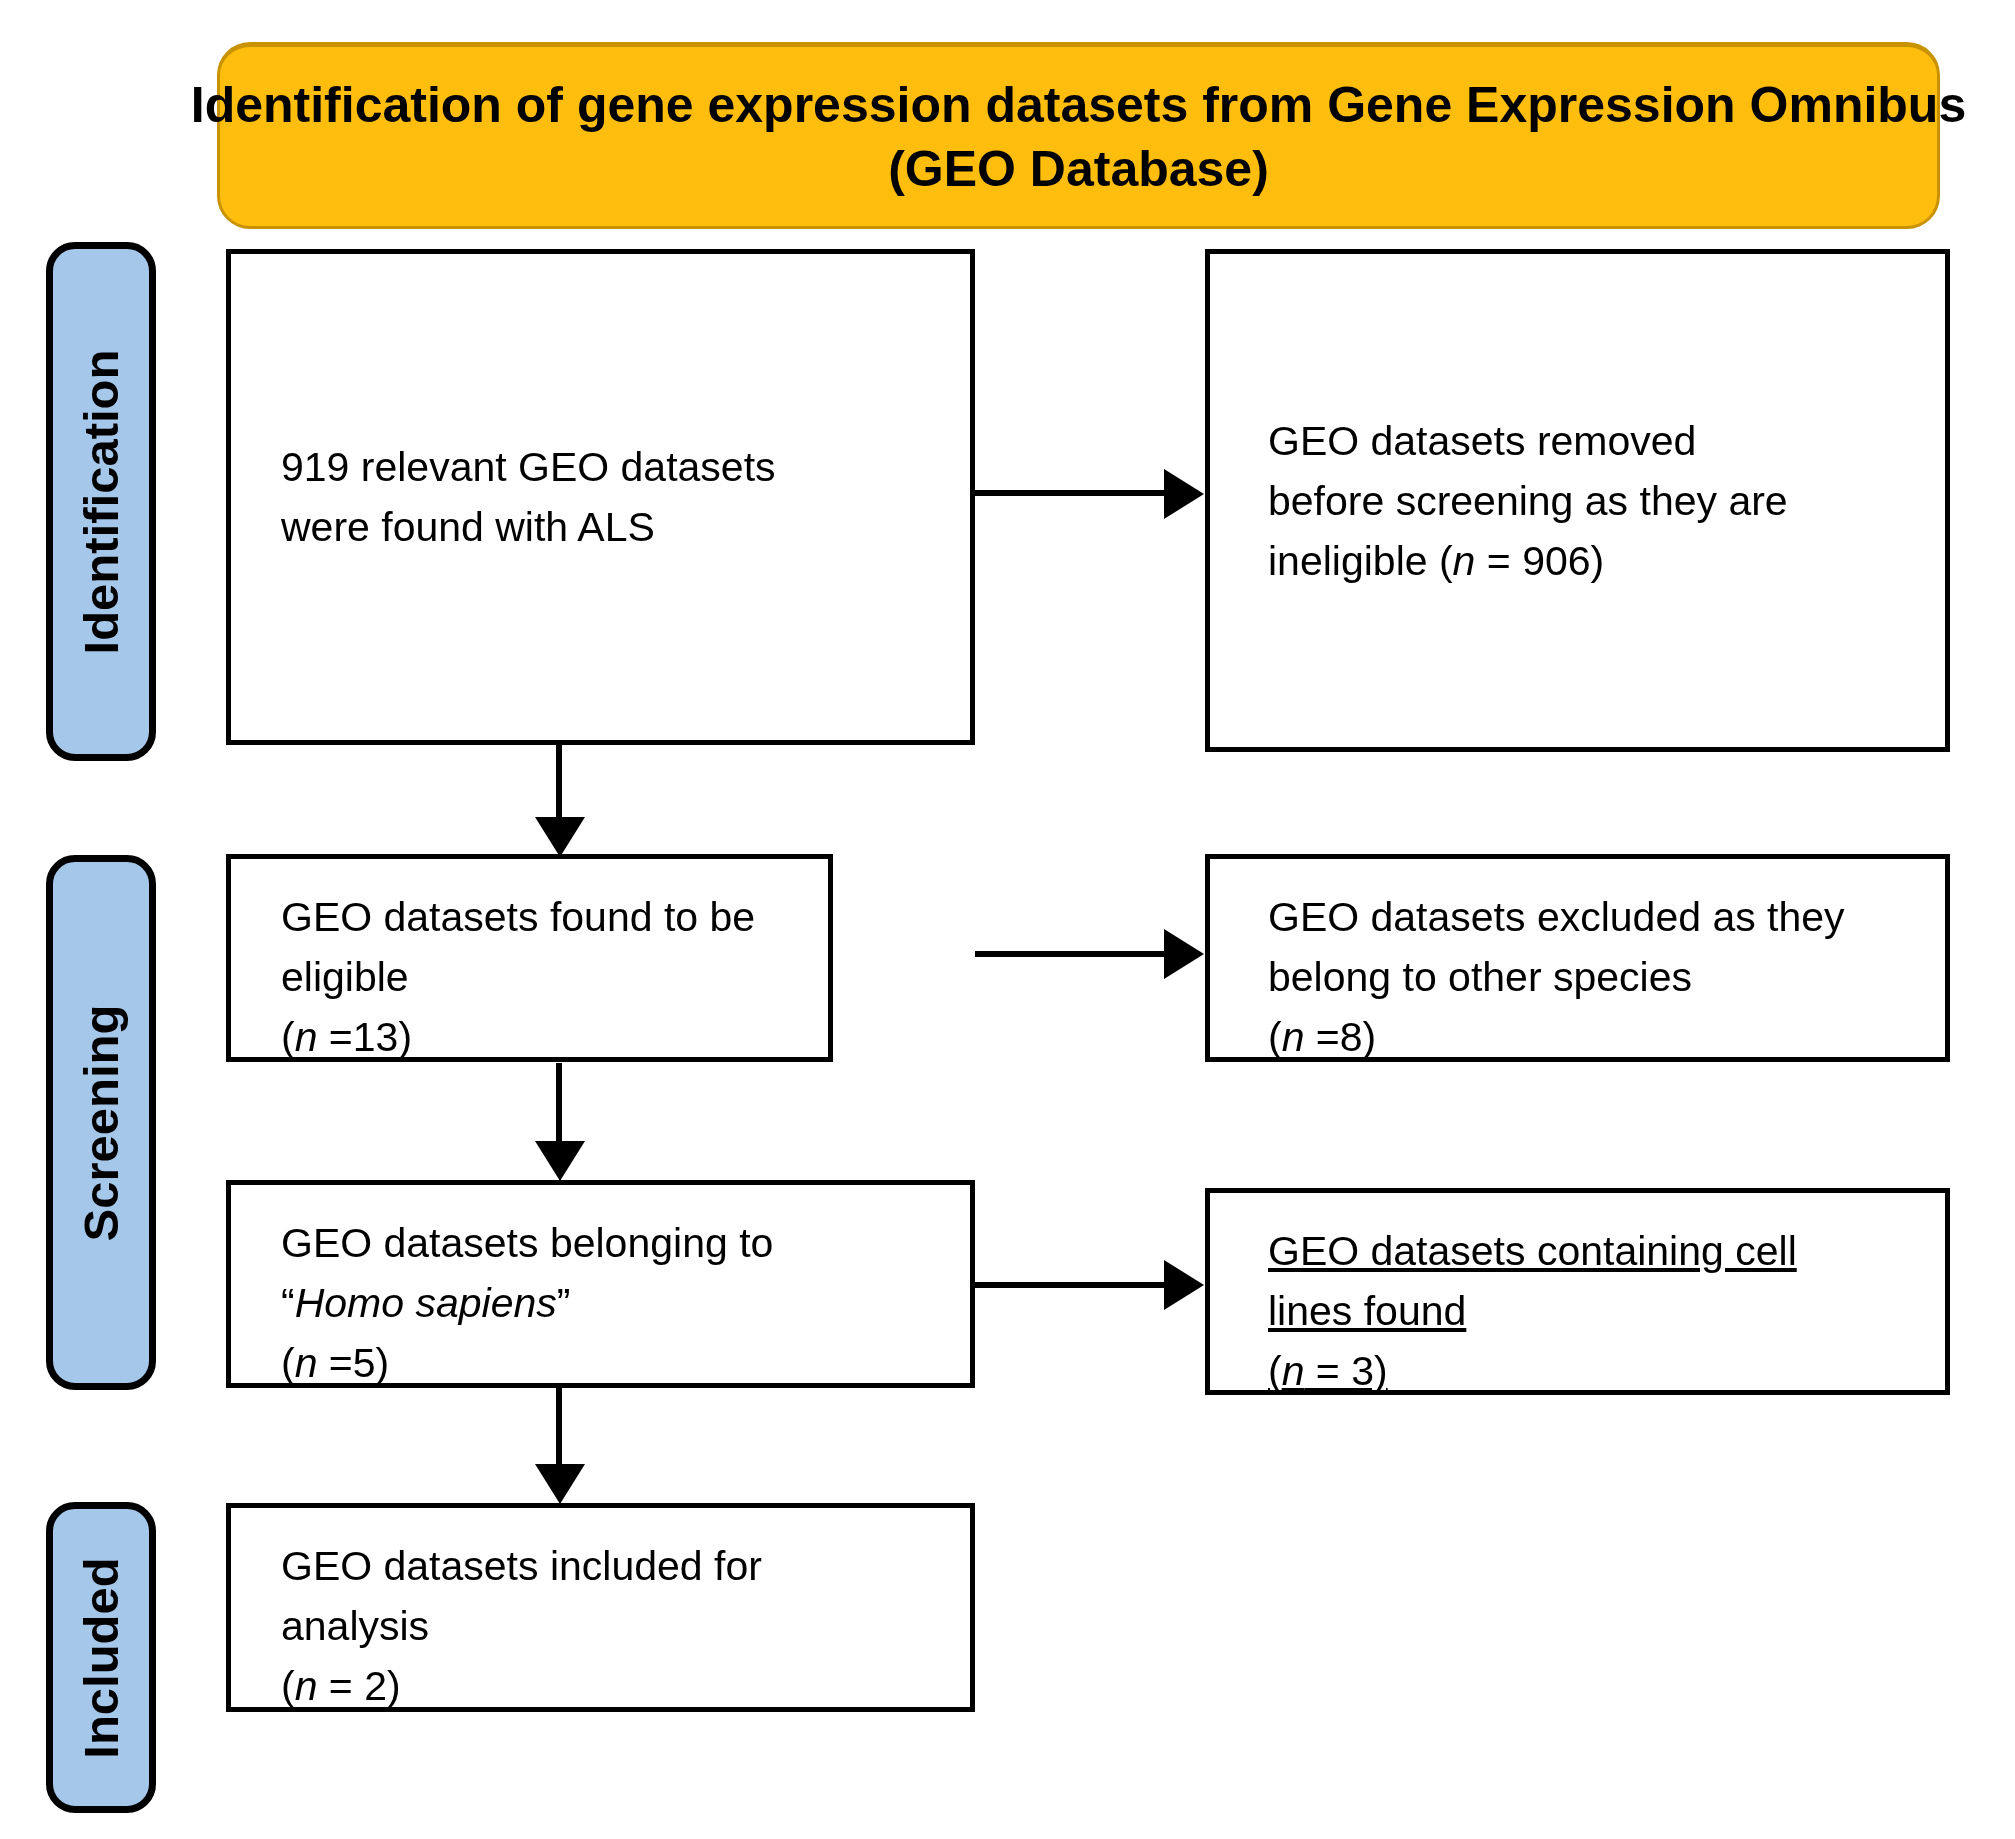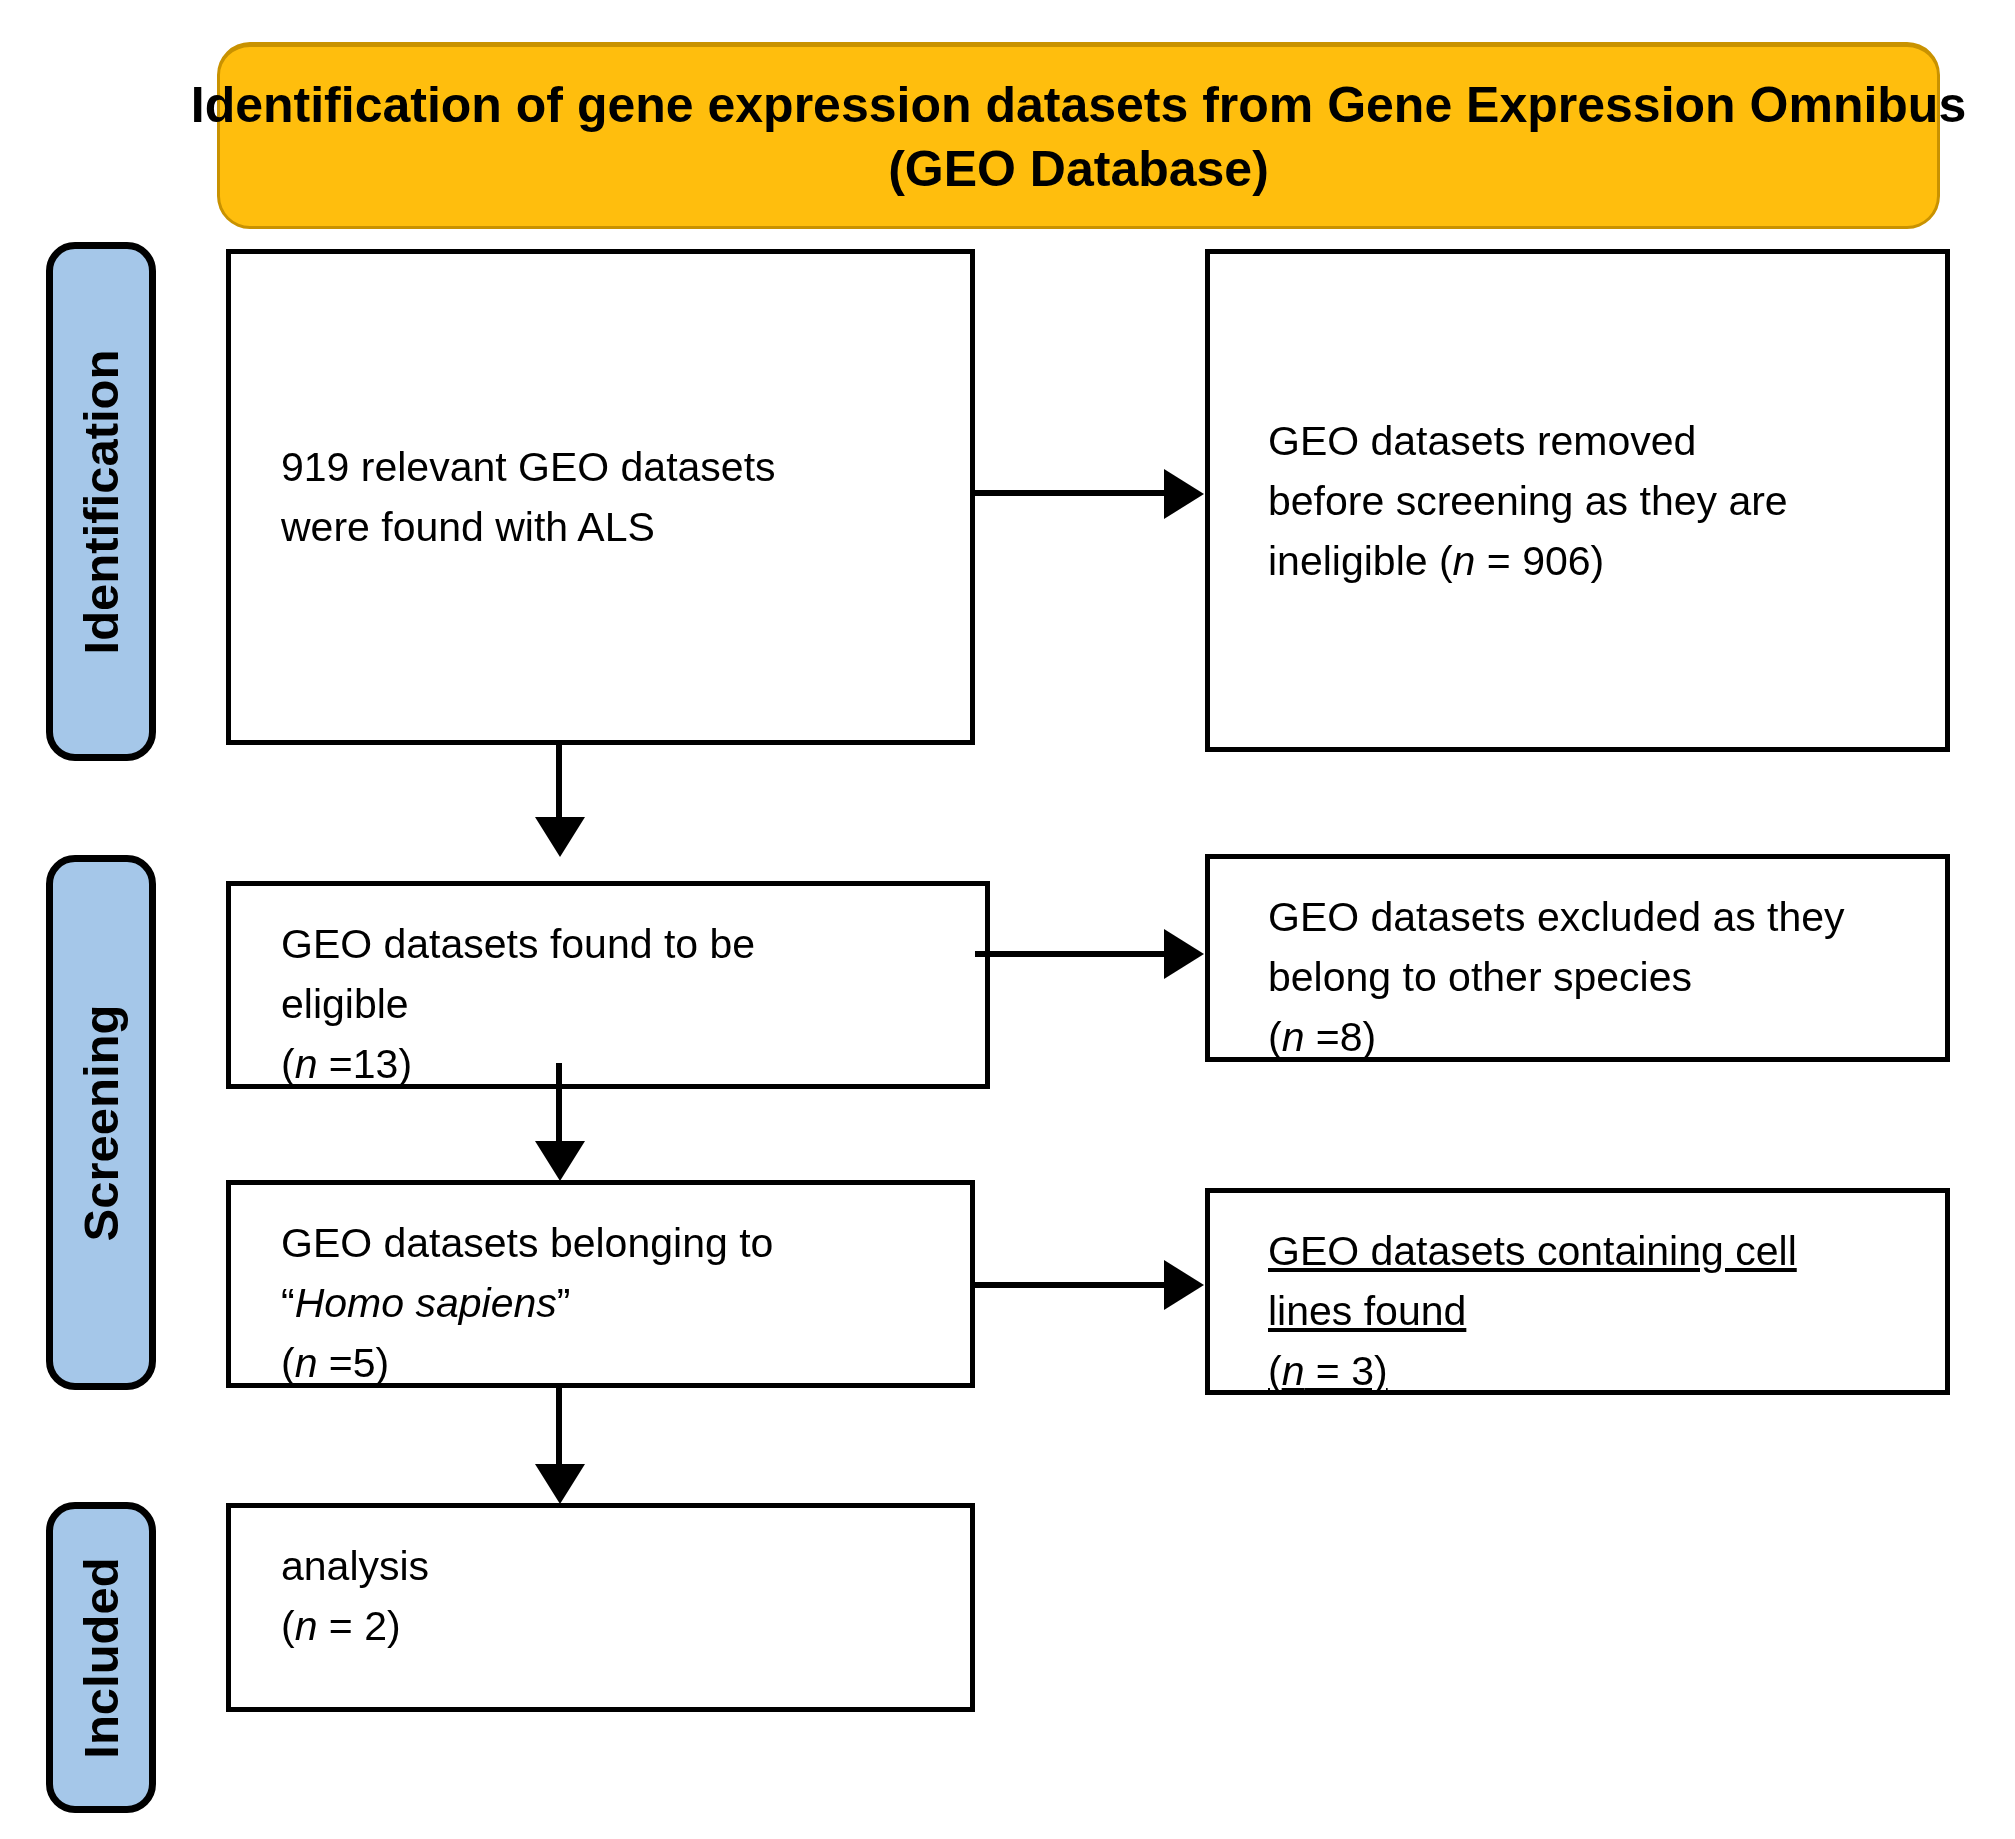--- a/index.html
+++ b/index.html
@@ -90,21 +90,21 @@
   <div class="box center" style="left:226px;top:249px;width:749px;height:496px;">
       <div><span>919 relevant GEO datasets</span></div>
       <div><span>were found with ALS</span></div>
     </div>
   <div class="box center padmore" style="left:1205px;top:249px;width:745px;height:503px;">
       <div><span>GEO datasets removed</span></div>
       <div><span>before screening as they are</span></div>
       <div><span>ineligible (</span><span class="it">n</span><span> = 906)</span></div>
     </div>
 
-  <div class="box top" style="left:226px;top:881px;width:764px;height:208px;">
+  <div class="box top" style="left:226px;top:854px;width:607px;height:208px;">
       <div><span>GEO datasets found to be</span></div>
       <div><span>eligible</span></div>
       <div><span>(</span><span class="it">n</span><span> =13)</span></div>
     </div>
   <div class="box top padmore" style="left:1205px;top:854px;width:745px;height:208px;">
       <div><span>GEO datasets excluded as they</span></div>
       <div><span>belong to other species</span></div>
       <div><span>(</span><span class="it">n</span><span> =8)</span></div>
     </div>
 
@@ -113,20 +113,21 @@
       <div><span>“</span><span class="it">Homo sapiens</span><span>”</span></div>
       <div><span>(</span><span class="it">n</span><span> =5)</span></div>
     </div>
   <div class="box top padmore" style="left:1205px;top:1188px;width:745px;height:207px;text-decoration:underline;">
       <div><span>GEO datasets containing cell</span></div>
       <div><span>lines found</span></div>
       <div><span>(</span><span class="it">n</span><span> = 3)</span></div>
     </div>
 
   <div class="box top" style="left:226px;top:1503px;width:749px;height:209px;">
+      <div><span>GEO datasets included for</span></div>
       <div><span>analysis</span></div>
       <div><span>(</span><span class="it">n</span><span> = 2)</span></div>
     </div>
 
   <div class="shaft" style="left:975px;top:490px;width:195px;height:6.4px;"></div>
   <div class="head right" style="left:1164px;top:469px;"></div>
 
   <div class="shaft" style="left:975px;top:951px;width:195px;height:6.4px;"></div>
   <div class="head right" style="left:1164px;top:929px;"></div>
 

